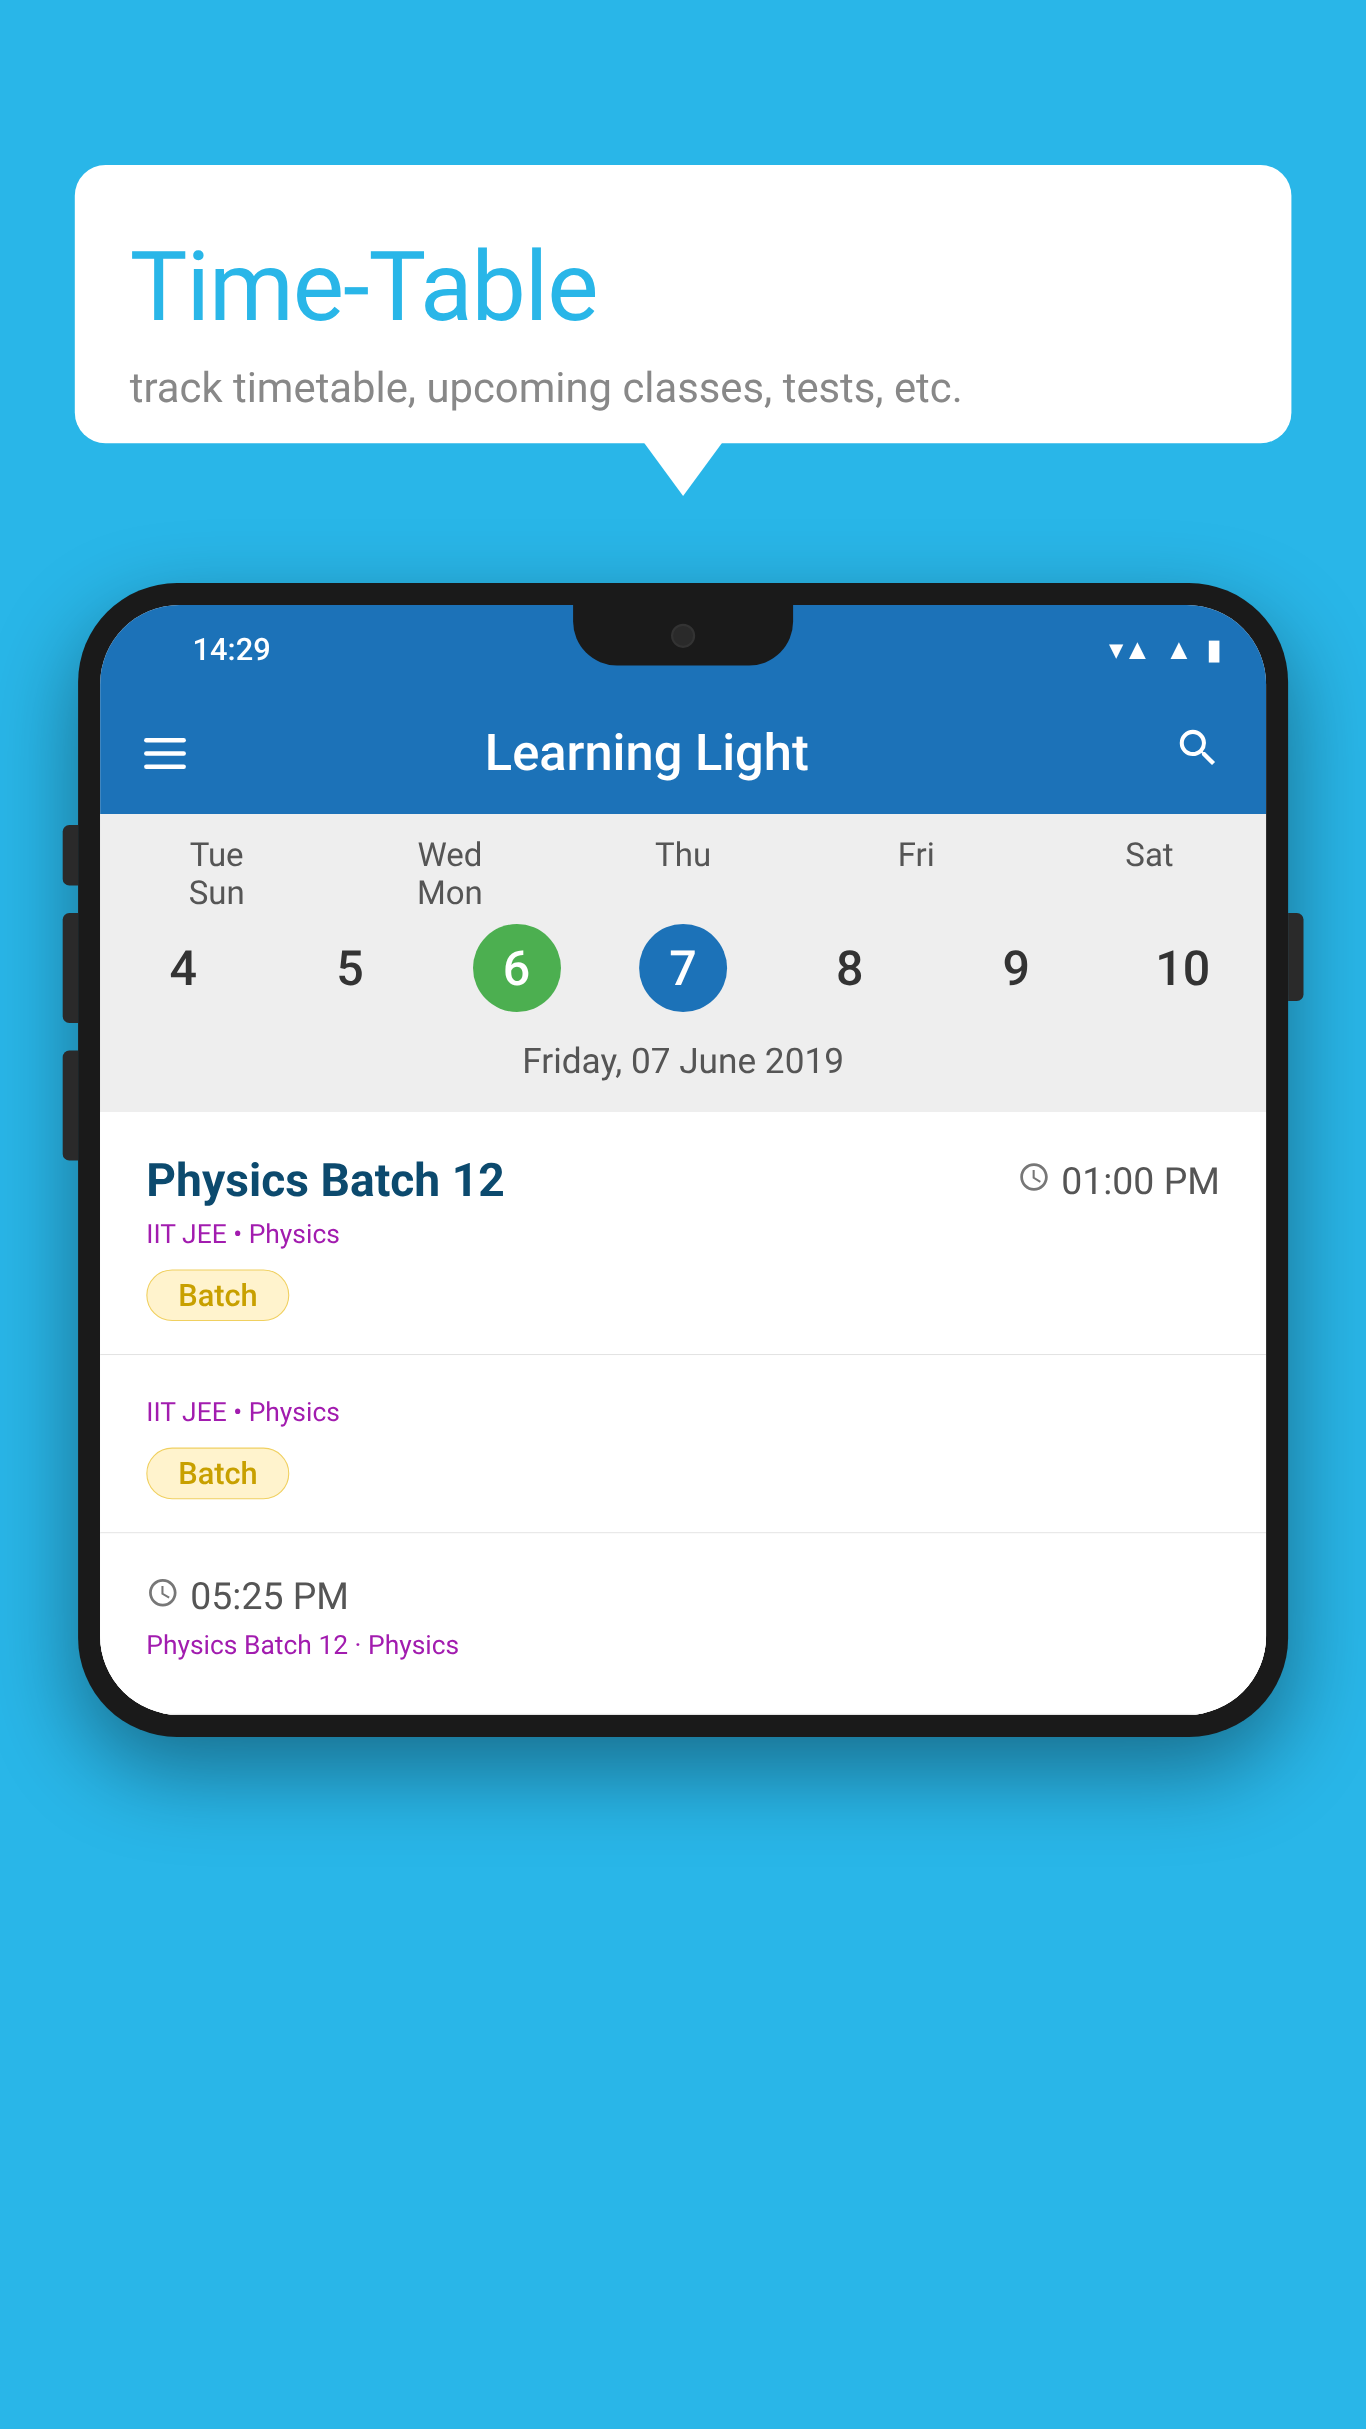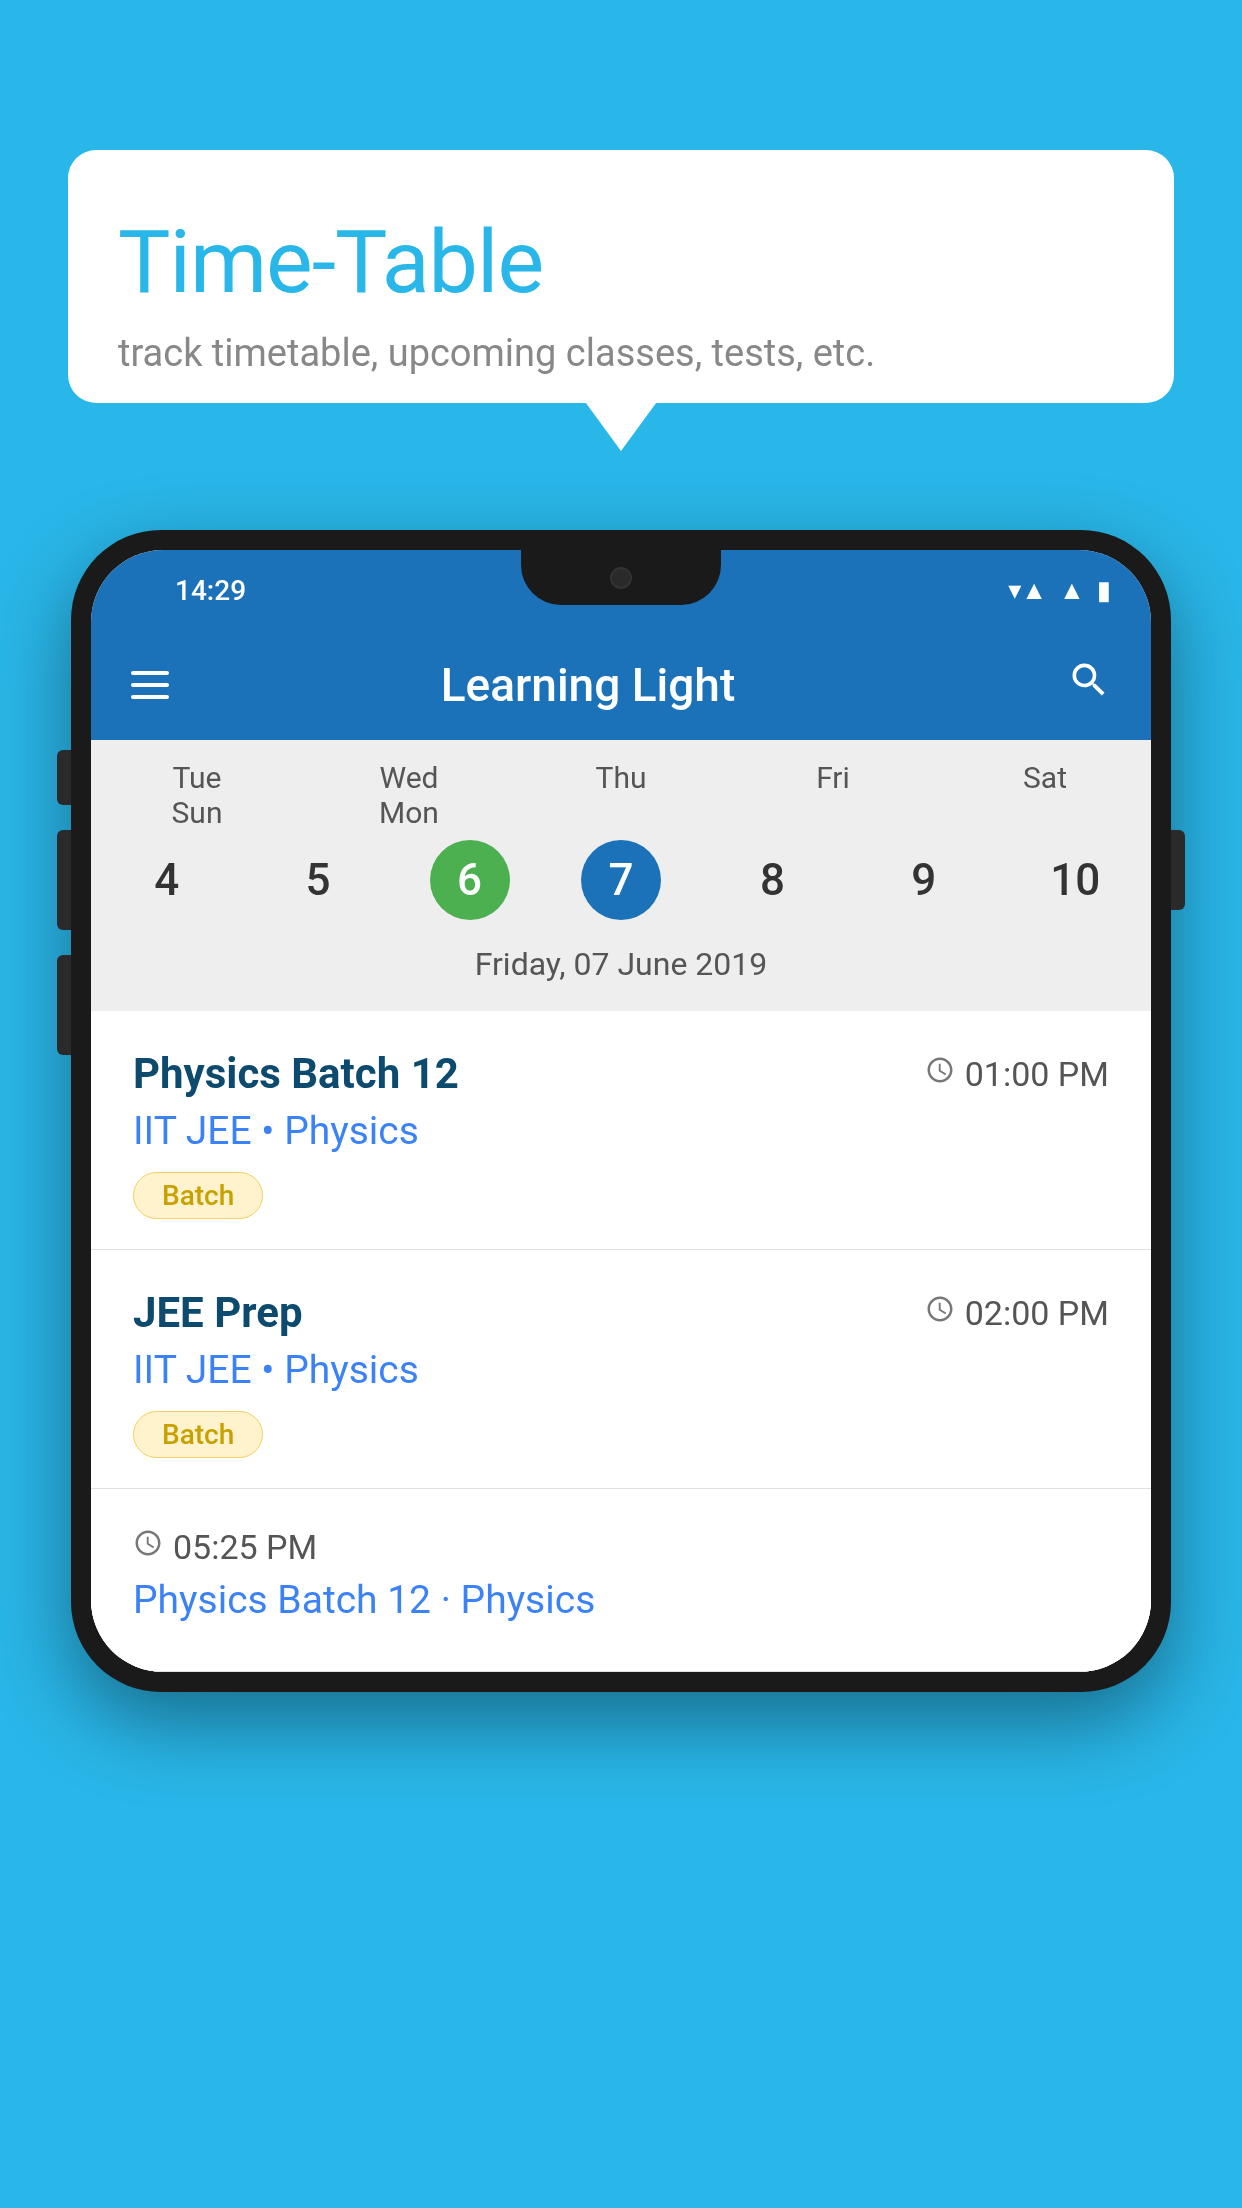--- a/index.html
+++ b/index.html
@@ -260,22 +260,22 @@
       font-size: 34px;
       color: #555;
     }
 
     .clock-icon {
       font-size: 32px;
       color: #777;
     }
 
     .class-details {
-      font-size: 39px;
-      color: #3b82f6;
+      font-size: 24px;
+      color: #a21caf;
       margin-bottom: 18px;
     }
 
     .batch-badge {
       display: inline-block;
       background: #fff3cd;
       color: #c8a000;
       border: 1.5px solid #f0d060;
       border-radius: 30px;
       padding: 6px 28px;
@@ -403,31 +403,20 @@
                   </svg>
               </span>
               <span>01:00 PM</span>
             </div>
           </div>
           <div class="class-details">IIT JEE • Physics</div>
           <span class="batch-badge">Batch</span>
         </div>
 
         <div class="schedule-item">
-          <div class="schedule-item-header">
-            <div class="class-name">JEE Prep</div>
-            <div class="class-time">
-              <span class="clock-icon">
-                <svg width="30" height="30" viewBox="0 0 24 24" fill="#777">
-                    <path d="M11.99 2C6.47 2 2 6.48 2 12s4.47 10 9.99 10C17.52 22 22 17.52 22 12S17.52 2 11.99 2zM12 20c-4.42 0-8-3.58-8-8s3.58-8 8-8 8 3.58 8 8-3.58 8-8 8zm.5-13H11v6l5.25 3.15.75-1.23-4.5-2.67V7z"></path>
-                  </svg>
-              </span>
-              <span>02:00 PM</span>
-            </div>
-          </div>
           <div class="class-details">IIT JEE • Physics</div>
           <span class="batch-badge">Batch</span>
         </div>
 
         <div class="schedule-item">
           <div class="schedule-item-header">
             <div class="class-time">
               <span class="clock-icon">
                 <svg width="30" height="30" viewBox="0 0 24 24" fill="#777">
                     <path d="M11.99 2C6.47 2 2 6.48 2 12s4.47 10 9.99 10C17.52 22 22 17.52 22 12S17.52 2 11.99 2zM12 20c-4.42 0-8-3.58-8-8s3.58-8 8-8 8 3.58 8 8-3.58 8-8 8zm.5-13H11v6l5.25 3.15.75-1.23-4.5-2.67V7z"></path>

